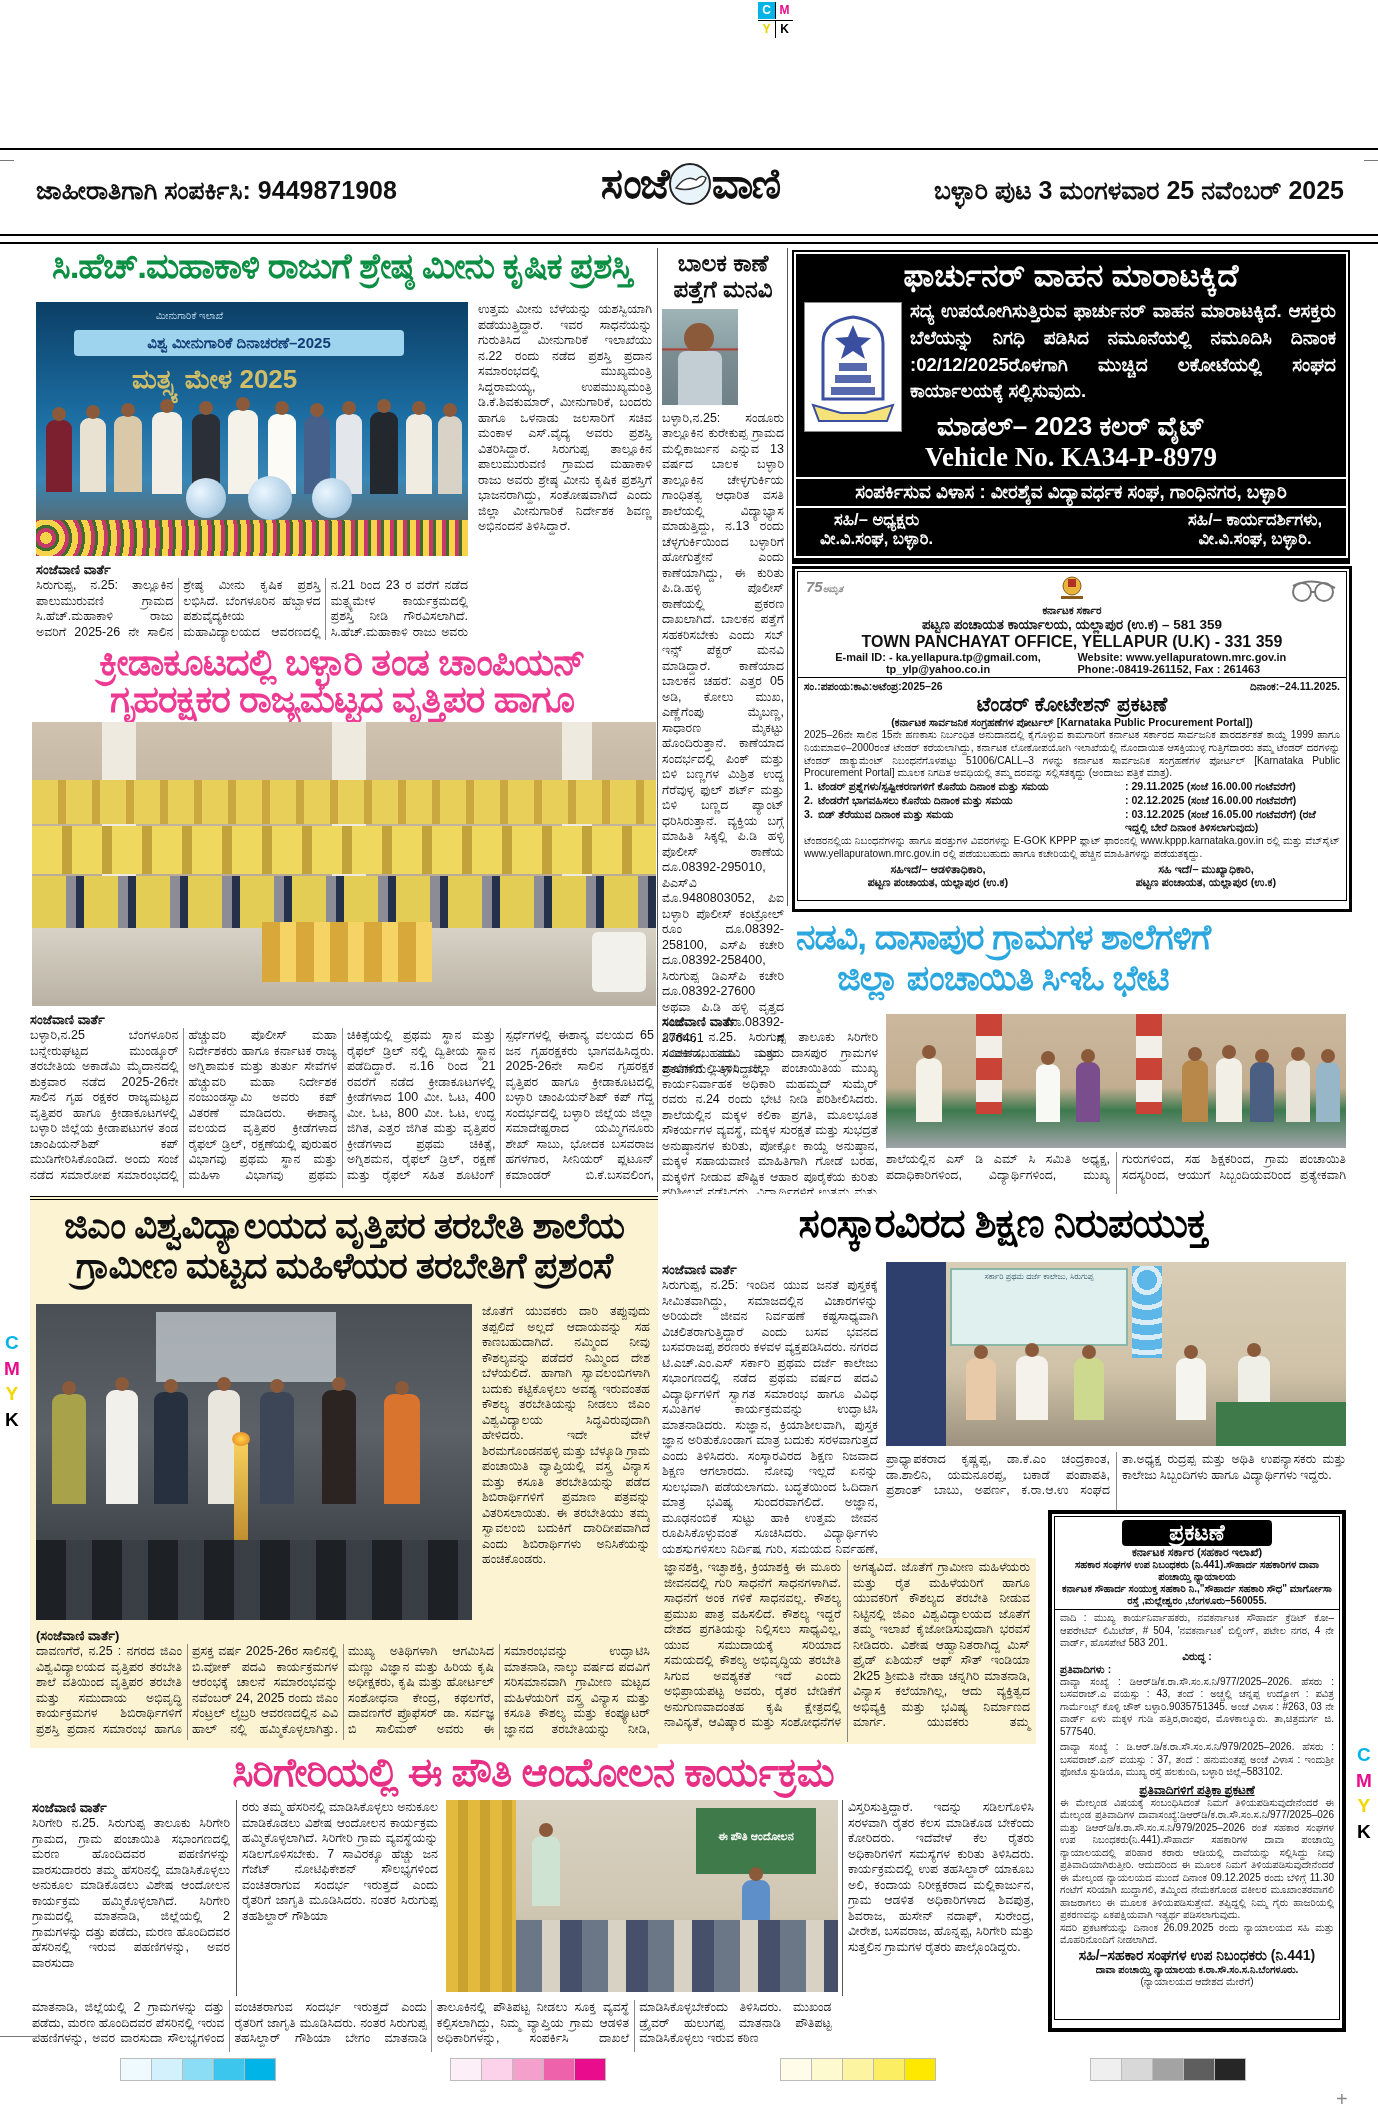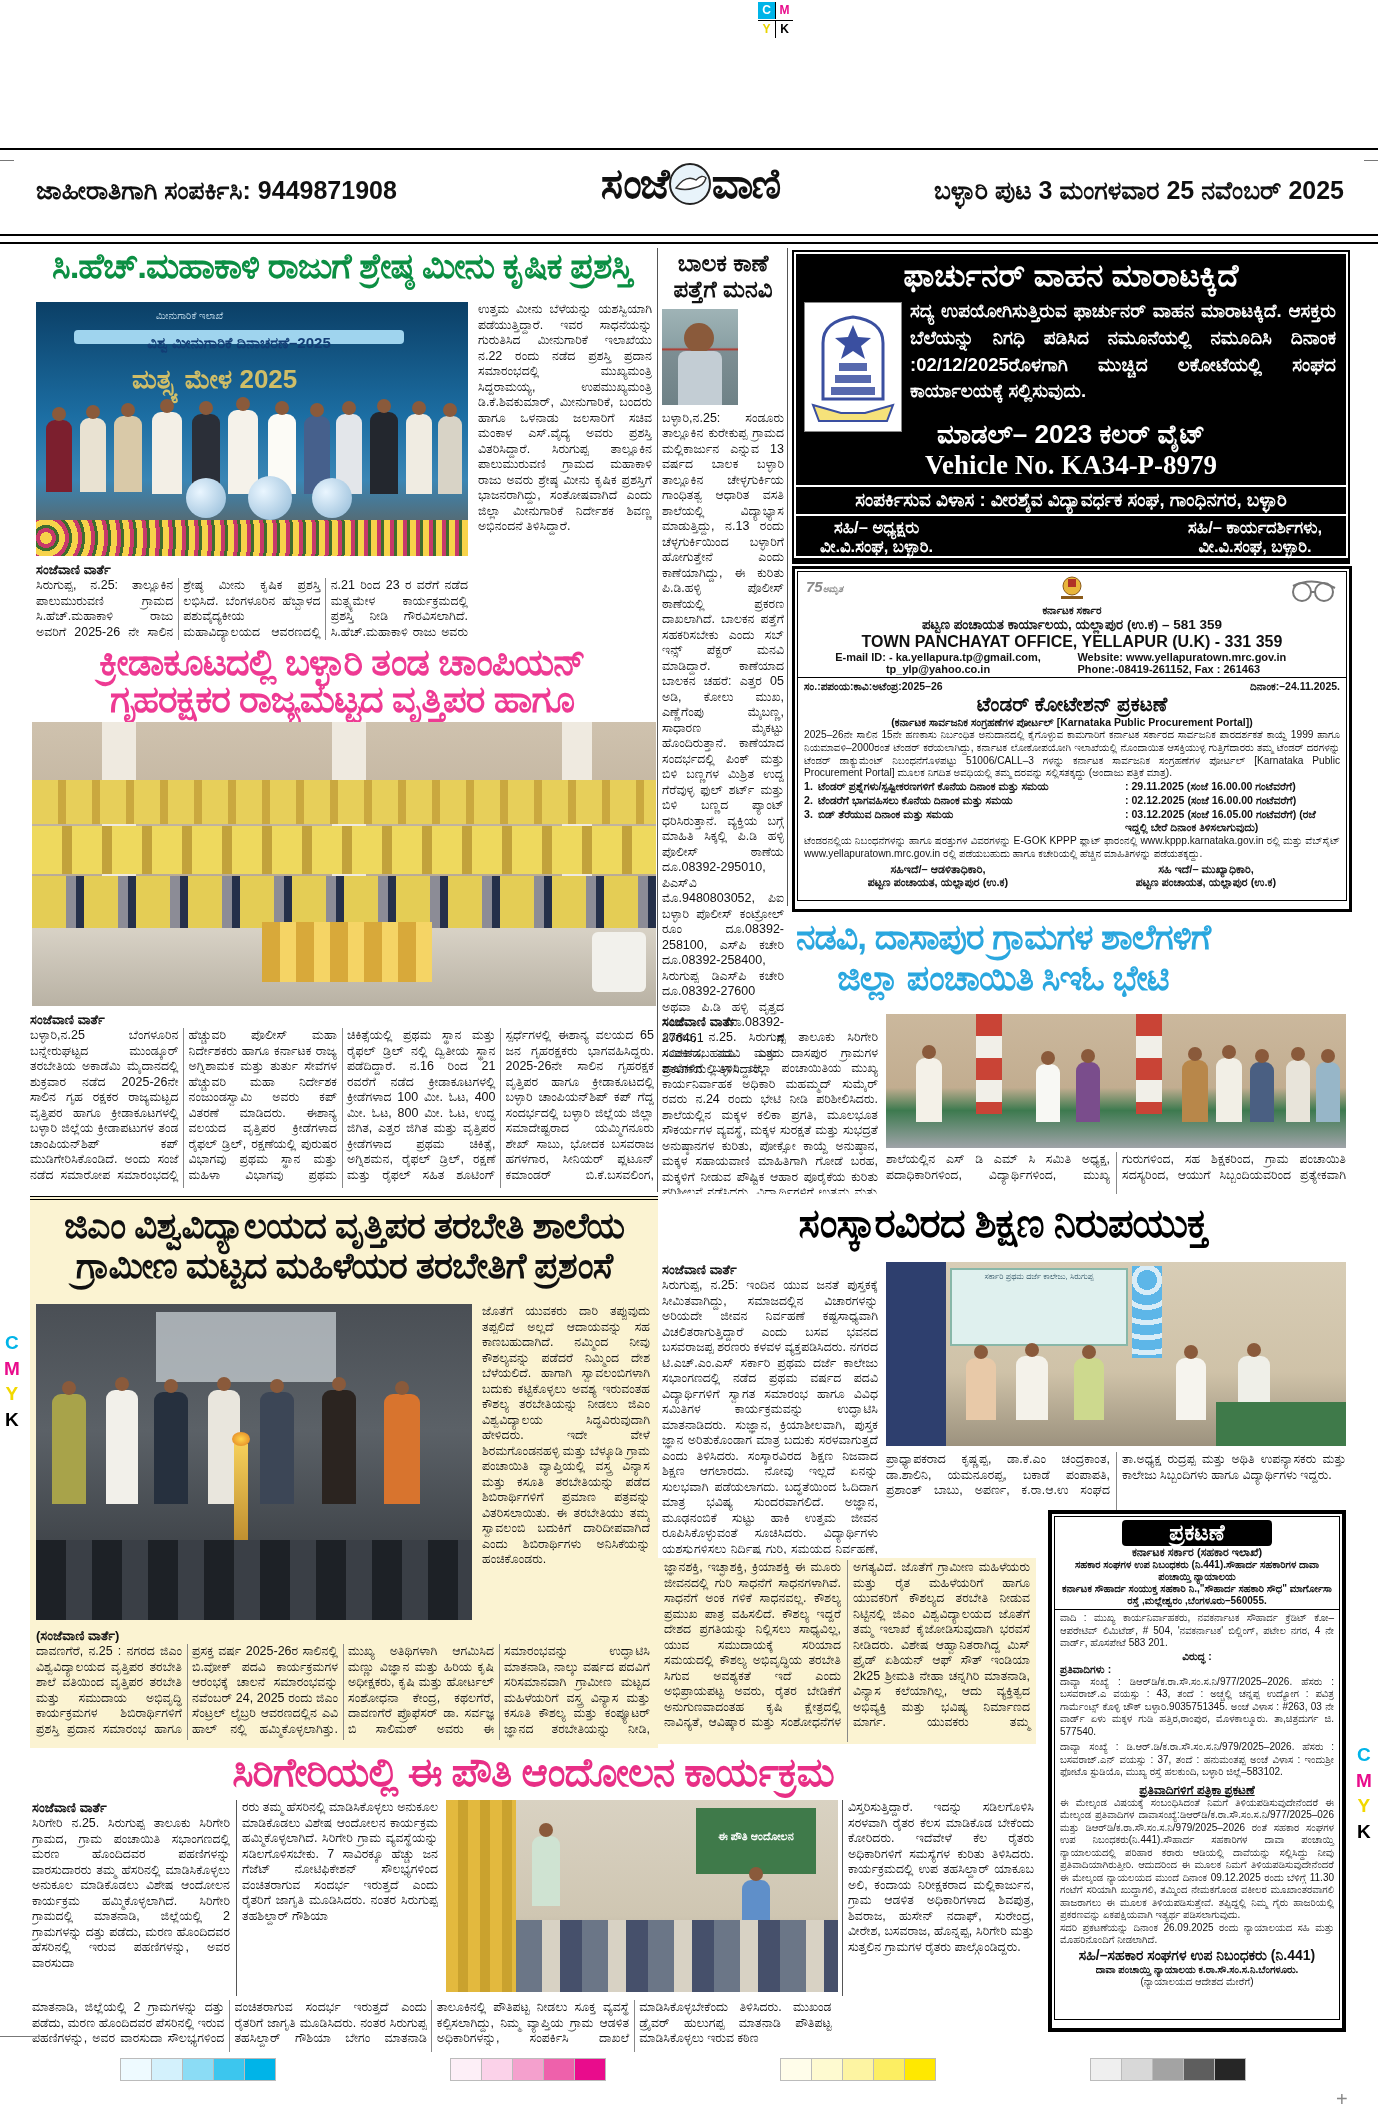--- a/index.html
+++ b/index.html
@@ -56,21 +56,21 @@
   <div class="abs b" style="right:34px;top:176px;font-size:25px">ಬಳ್ಳಾರಿ  ಪುಟ 3  ಮಂಗಳವಾರ 25 ನವೆಂಬರ್ 2025</div>
   <div class="abs" style="left:0;top:234px;width:1378px;height:6px;border-top:2px solid #000;border-bottom:2px solid #000"></div>
 
   <div class="vline" style="left:657px;top:248px;height:944px"></div>
   <div class="vline" style="left:787px;top:248px;height:658px"></div>
 
   <div class="abs ov" style="left:30px;top:246px;width:624px;height:396px">
     <div class="hl-green ctr">ಸಿ.ಹೆಚ್.ಮಹಾಕಾಳಿ ರಾಜುಗೆ ಶ್ರೇಷ್ಠ ಮೀನು ಕೃಷಿಕ ಪ್ರಶಸ್ತಿ</div>
     <div class="photo" style="left:6px;top:56px;width:432px;height:254px;background:linear-gradient(180deg,#0b3f66 0%,#1c6ea3 45%,#3a86b5 70%,#6b5540 100%)">
       <div class="abs" style="left:120px;top:8px;color:#cfe6f4;font-size:10px">ಮೀನುಗಾರಿಕೆ ಇಲಾಖೆ</div>
-      <div class="abs ctr b" style="left:38px;top:28px;width:330px;height:14px;background:#9fd4ee;color:#123c74;font-size:15px;line-height:26px;border-radius:4px">ವಿಶ್ವ ಮೀನುಗಾರಿಕೆ ದಿನಾಚರಣೆ–2025</div>
+      <div class="abs ctr b" style="left:38px;top:28px;width:330px;height:26px;background:#9fd4ee;color:#123c74;font-size:15px;line-height:26px;border-radius:4px">ವಿಶ್ವ ಮೀನುಗಾರಿಕೆ ದಿನಾಚರಣೆ–2025</div>
       <div class="abs b" style="left:96px;top:62px;color:#ffd65e;font-size:26px;opacity:.8">ಮತ್ಸ್ಯ ಮೇಳ 2025</div>
 
       <div class="fig" style="left:10px;top:118px;width:26px;height:72px;background:#7c1f2e"></div>
       <div class="fig" style="left:44px;top:116px;width:26px;height:74px;background:#e9e2d2"></div>
       <div class="fig" style="left:78px;top:114px;width:28px;height:76px;background:#d9c9a8"></div>
       <div class="fig" style="left:116px;top:110px;width:30px;height:82px;background:#f3efe6"></div>
       <div class="fig" style="left:156px;top:112px;width:28px;height:80px;background:#2b2f38"></div>
       <div class="fig" style="left:192px;top:108px;width:30px;height:84px;background:#f5f2ea"></div>
       <div class="fig" style="left:232px;top:112px;width:28px;height:80px;background:#fcfbf6"></div>
       <div class="fig" style="left:268px;top:114px;width:26px;height:78px;background:#46608c"></div>
@@ -135,21 +135,21 @@
       <div class="ctr b" style="font-size:31px;padding-top:4px">ಫಾರ್ಚುನರ್ ವಾಹನ ಮಾರಾಟಕ್ಕಿದೆ</div>
       <div class="abs" style="left:8px;top:48px;width:96px;height:128px;background:#fff;border:1px solid #888">
         <svg width="96" height="128" viewBox="0 0 96 128">
             <path d="M18 96 V40 q0 -22 30 -26 q30 4 30 26 v56 z" fill="none" stroke="#3a4fa0" stroke-width="3"></path>
             <path d="M48 22 l5 12 13 1 -10 8 4 13 -12 -8 -12 8 4 -13 -10 -8 13 -1 z" fill="#3a4fa0"></path>
             <path d="M34 60 h28 v8 h-28z M30 72 h36 v8 h-36z M26 84 h44 v8 h-44z" fill="#3a4fa0" opacity=".85"></path>
             <path d="M8 102 l28 8 24 0 28 -8 -6 16 -68 0 z" fill="#f6e27a" stroke="#3a4fa0" stroke-width="2"></path>
           </svg>
       </div>
       <div class="jt b" style="margin-left:114px;margin-right:10px;font-size:18.5px;line-height:1.45;padding-top:4px">ಸದ್ಯ ಉಪಯೋಗಿಸುತ್ತಿರುವ ಫಾರ್ಚುನರ್ ವಾಹನ ಮಾರಾಟಕ್ಕಿದೆ. ಆಸಕ್ತರು ಬೆಲೆಯನ್ನು ನಿಗಧಿ ಪಡಿಸಿದ ನಮೂನೆಯಲ್ಲಿ ನಮೂದಿಸಿ ದಿನಾಂಕ :02/12/2025ರೊಳಗಾಗಿ ಮುಚ್ಚಿದ ಲಕೋಟೆಯಲ್ಲಿ ಸಂಘದ ಕಾರ್ಯಾಲಯಕ್ಕೆ ಸಲ್ಲಿಸುವುದು.</div>
-      <div class="ctr b" style="font-size:26px;margin-top:14px">ಮಾಡಲ್– 2023    ಕಲರ್ ವೈಟ್</div>
+      <div class="ctr b" style="font-size:26px;margin-top:6px">ಮಾಡಲ್– 2023    ಕಲರ್ ವೈಟ್</div>
       <div class="ctr b" style="font-size:27px;font-family:'Liberation Serif',serif">Vehicle No. KA34-P-8979</div>
       <div style="border-top:2px solid #fff;margin:4px 0 2px"></div>
       <div class="ctr b" style="font-size:18.5px">ಸಂಪರ್ಕಿಸುವ ವಿಳಾಸ : ವೀರಶೈವ ವಿದ್ಯಾವರ್ಧಕ ಸಂಘ, ಗಾಂಧಿನಗರ, ಬಳ್ಳಾರಿ</div>
       <div style="border-top:2px solid #fff;margin:3px 0 2px"></div>
       <div style="display:flex;justify-content:space-between;padding:0 24px;font-size:16.5px" class="b">
         <div class="ctr">
             <div>ಸಹಿ/– ಅಧ್ಯಕ್ಷರು</div>
             <div>ವೀ.ವಿ.ಸಂಘ, ಬಳ್ಳಾರಿ.</div>
           </div>
         <div class="ctr">

